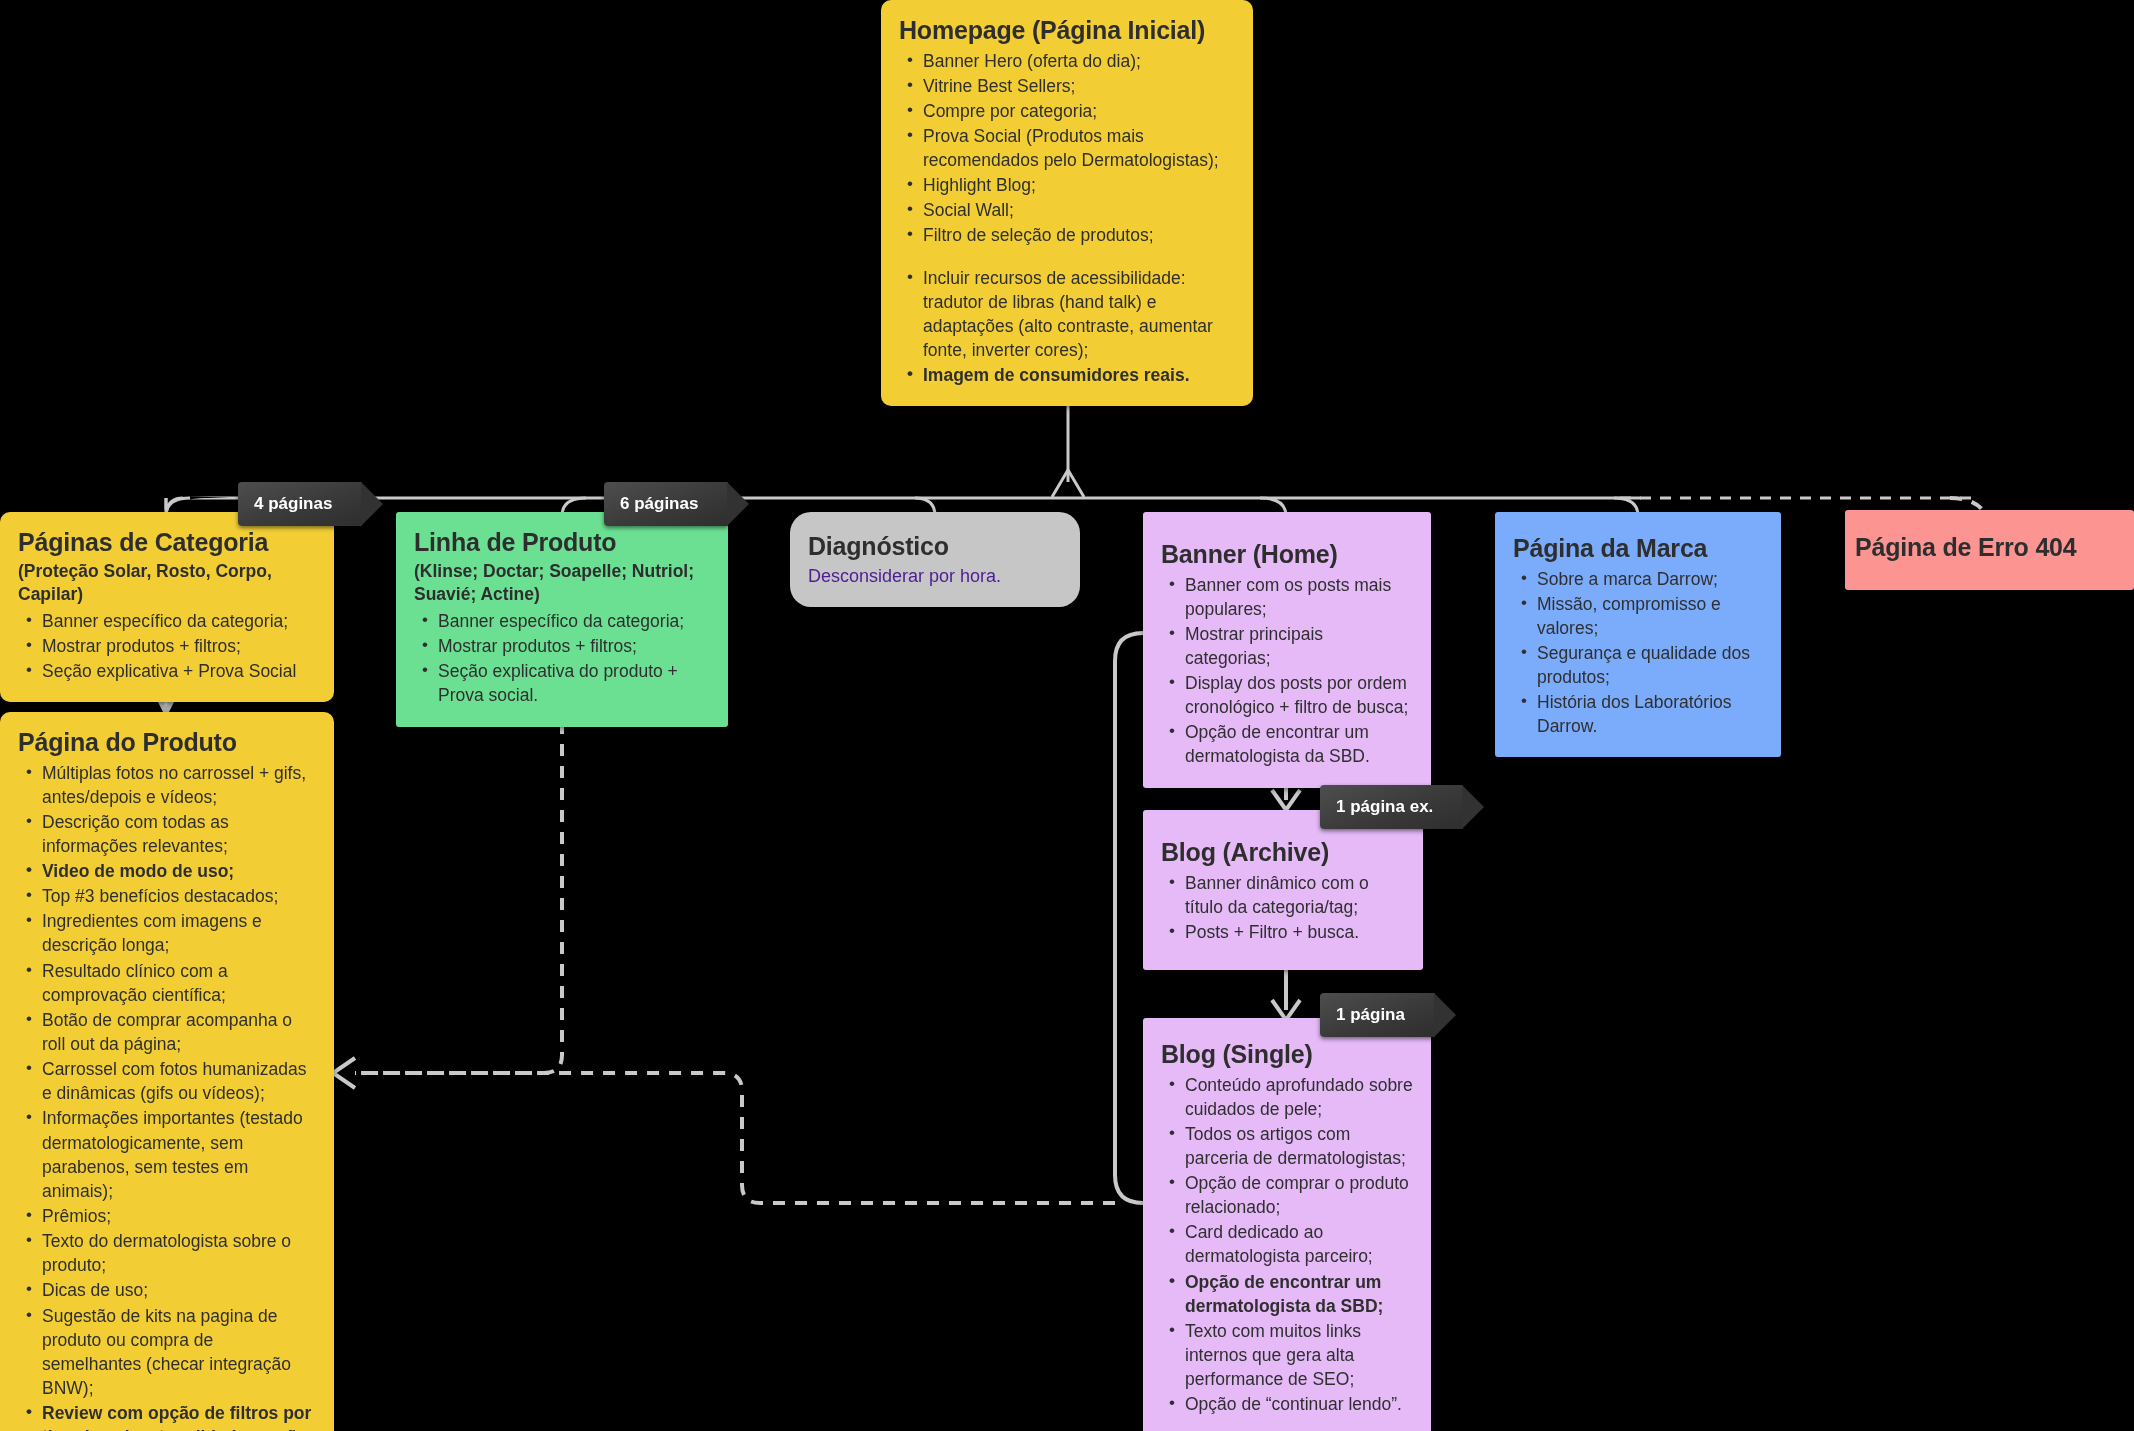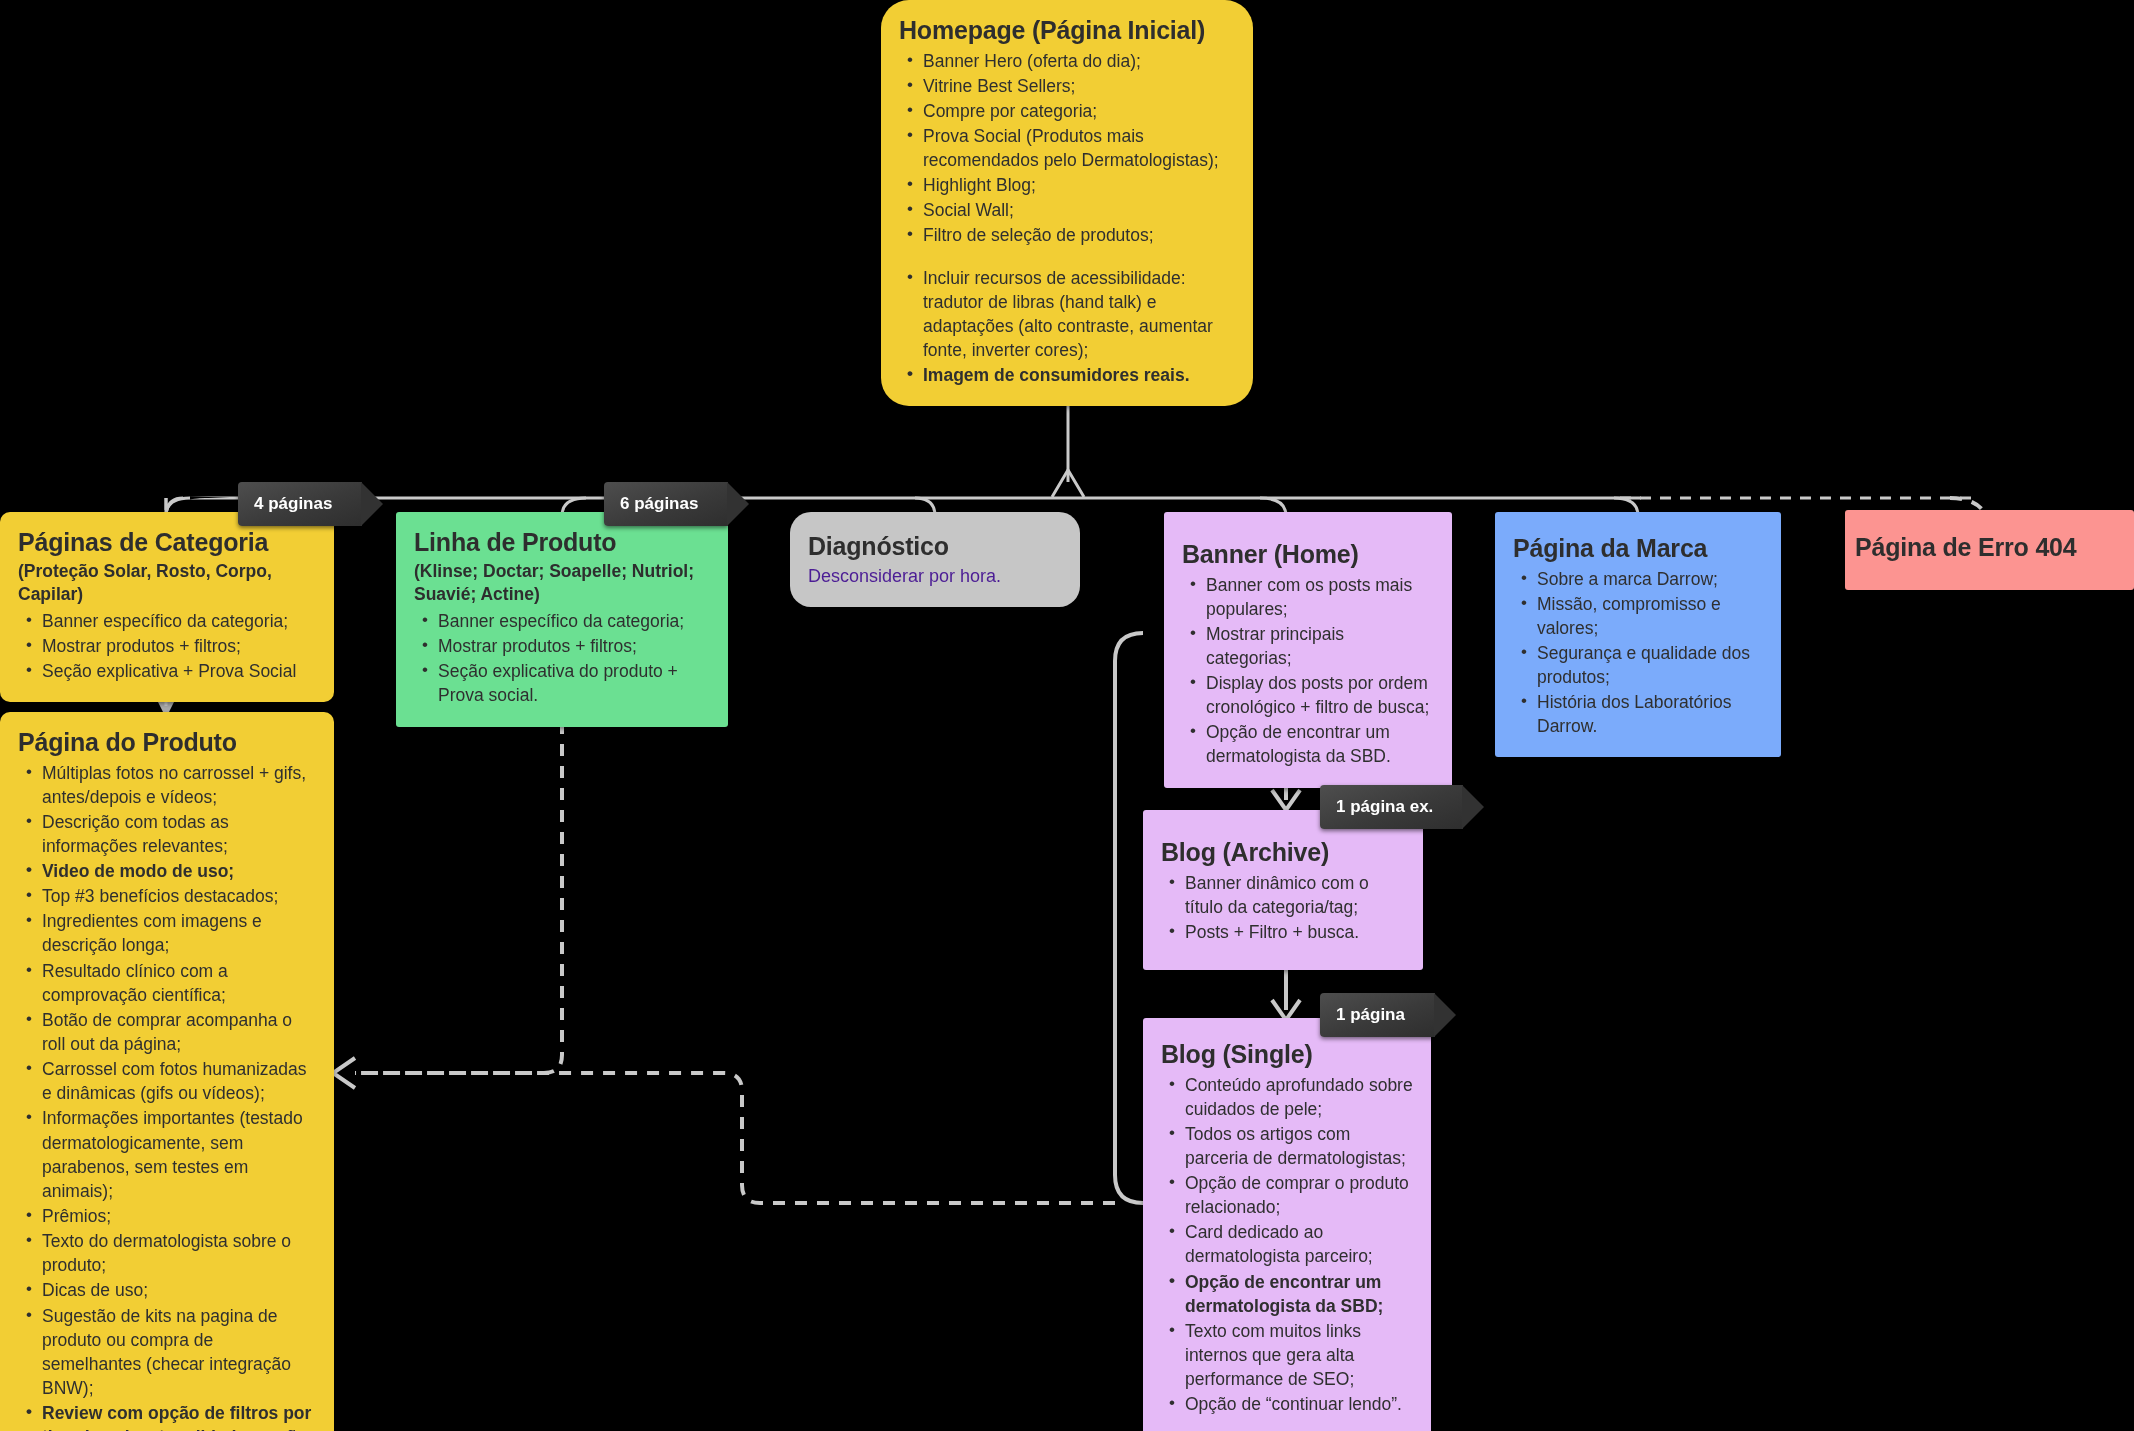--- a/index.html
+++ b/index.html
@@ -179,21 +179,21 @@
 
     <path d="M1143,633 Q1115,633 1115,661 L1115,1175 Q1115,1203 1143,1203" stroke="#C9C9C9" stroke-width="4" fill="none"></path>
 
     <path d="M562,722 L562,1055 Q562,1073 544,1073 L355,1073" stroke="#C9C9C9" stroke-width="4" fill="none" stroke-dasharray="12 10"></path>
 
     <path d="M1115,1203 L760,1203 Q742,1203 742,1185 L742,1091 Q742,1073 724,1073 L355,1073" stroke="#C9C9C9" stroke-width="4" fill="none" stroke-dasharray="12 10"></path>
 
     <path d="M355,1058 L333,1073 L355,1088" stroke="#C9C9C9" stroke-width="4" fill="none"></path>
   </svg>
 
-  <div class="card round" style="left:881px; top:0px; width:372px; background:#F2CE34;border-radius:28px;">
+  <div class="card round" style="left:881px; top:0px; width:372px; background:#F2CE34;">
     <h2>Homepage (Página Inicial)</h2>
     <ul>
       <li>Banner Hero (oferta do dia);</li>
       <li>Vitrine Best Sellers;</li>
       <li>Compre por categoria;</li>
       <li>Prova Social (Produtos mais recomendados pelo Dermatologistas);</li>
       <li>Highlight Blog;</li>
       <li>Social Wall;</li>
       <li>Filtro de seleção de produtos;</li>
       <li class="spacer"></li>
@@ -246,21 +246,21 @@
   </div>
   <div class="badge" style="left:604px; top:482px;align-items:center;">
     <span>6 páginas</span>
   </div>
 
   <div class="card" style="left:790px; top:512px; width:290px; background:#C6C6C6; padding-top:20px;border-radius:21px;">
     <h2>Diagnóstico</h2>
     <div class="plain">Desconsiderar por hora.</div>
   </div>
 
-  <div class="card" style="left:1143px; top:512px; width:288px; background:#E5BAF7; padding-top:28px;margin-left:21px;">
+  <div class="card" style="left:1143px; top:512px; width:288px; background:#E5BAF7; padding-top:28px;">
     <h2>Banner (Home)</h2>
     <ul>
       <li>Banner com os posts mais populares;</li>
       <li>Mostrar principais categorias;</li>
       <li>Display dos posts por ordem cronológico + filtro de busca;</li>
       <li>Opção de encontrar um dermatologista da SBD.</li>
     </ul>
   </div>
 
   <div class="card" style="left:1143px; top:810px; width:280px; height:160px; background:#E5BAF7; padding-top:28px;">

